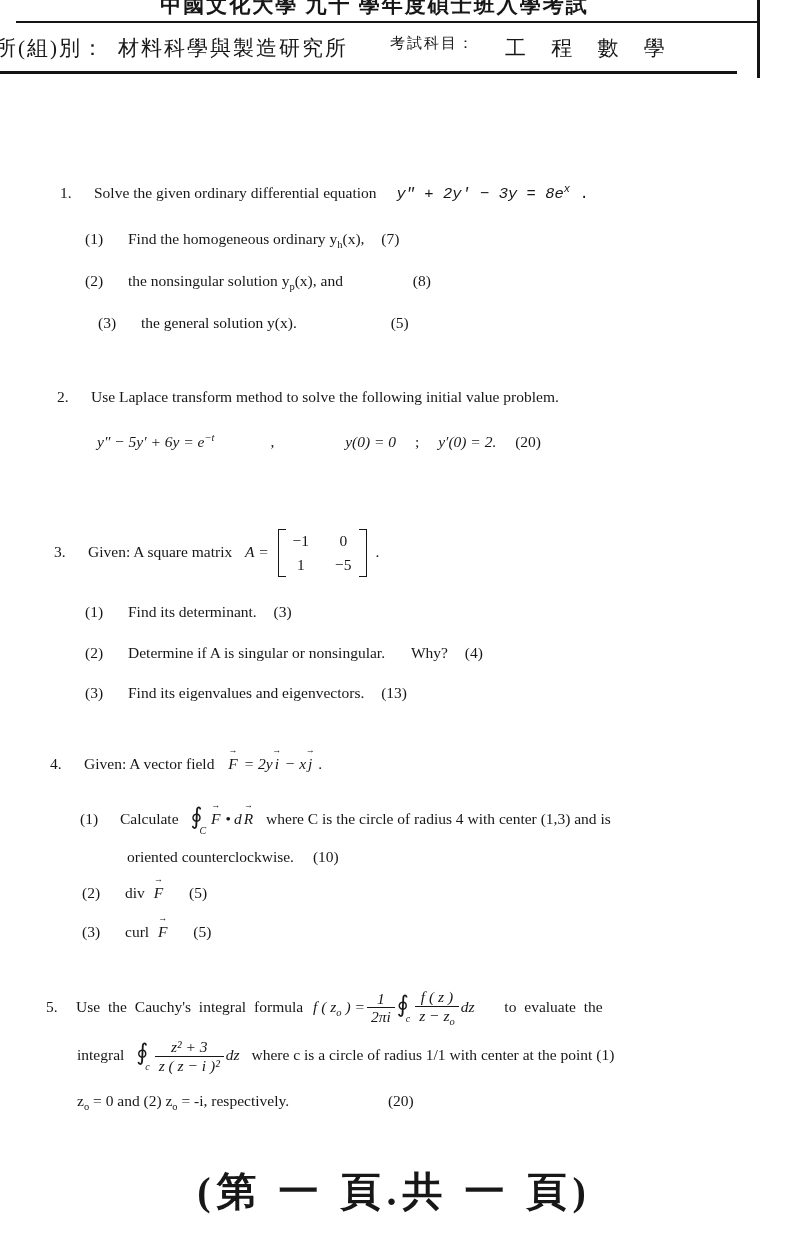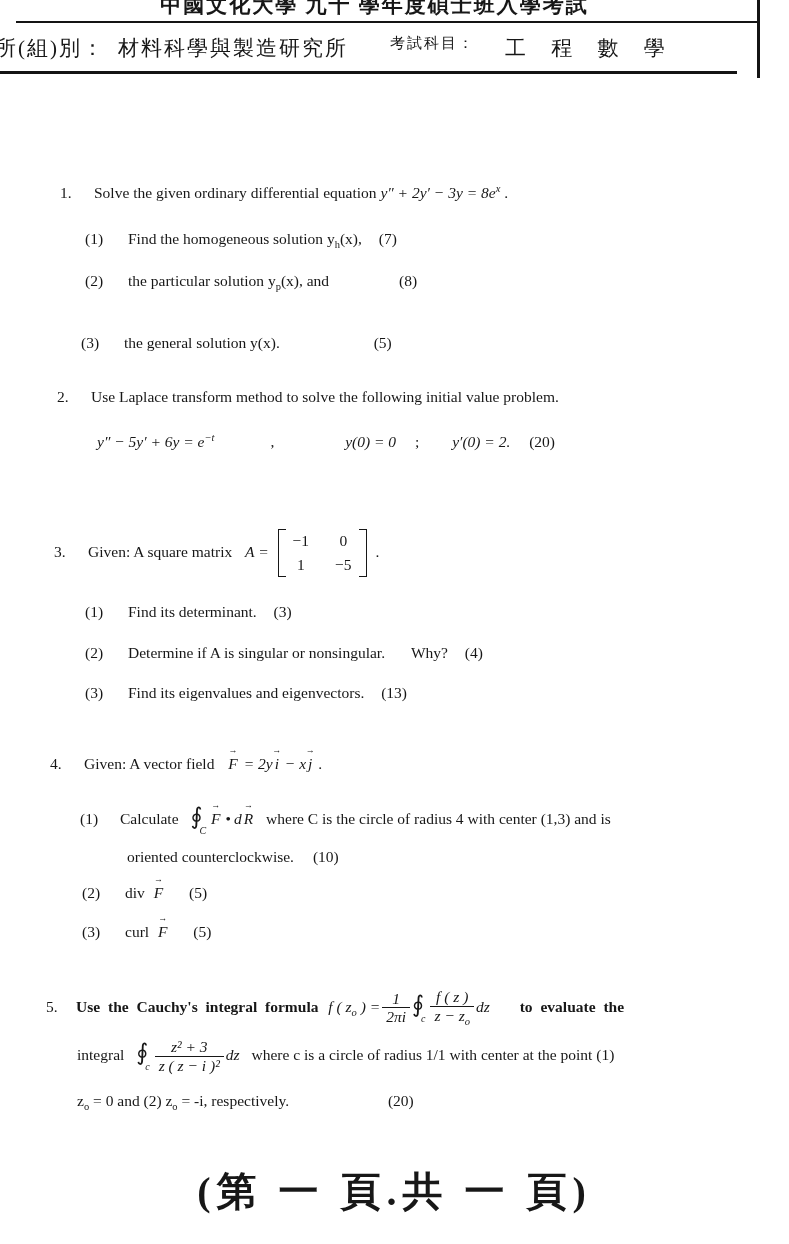--- a/index.html
+++ b/index.html
@@ -42,21 +42,21 @@
   .osub { font-size: 10px; position: relative; top: 6px; left: -3px; font-style: italic; }
   
   .vec { position: relative; display: inline-block; font-style: italic; margin: 0 2px; padding-top: 0; }
   .vec .arr { position: absolute; top: -9px; left: 50%; transform: translateX(-50%); font-size: 9px; font-style: normal; line-height: 1; letter-spacing: 0; }
   
   .matrix { display: inline-flex; vertical-align: middle; margin: 0 5px; }
   .mbr { width: 7px; align-self: stretch; border: 1.6px solid #171717; }
   .mbr.l { border-right: none; }
   .mbr.r { border-left: none; }
   .mgrid { display: grid; grid-template-columns: auto auto; column-gap: 26px; row-gap: 6px; padding: 3px 7px; text-align: center; }
-  .sp { word-spacing: 4px; font-weight: bold; }
+  .sp { word-spacing: 4px; }
   
   .footer {
     position: absolute; top: 1164px; left: 0; right: 0;
     text-align: center; font-size: 40px; font-weight: 700; letter-spacing: 6px;
   }
 </style>
 </head>
 <body>
 
 <div class="page">
@@ -68,46 +68,46 @@
     <span class="abs hdr" style="left:118px;">材料科學與製造研究所</span>
     <span class="abs hdr" style="left:390px; font-size:15px;">考試科目：</span>
     <span class="abs hdr" style="left:505px; letter-spacing:10px;">工 程 數 學</span>
     <div class="hr hr2"></div>
     <div class="vline"></div>
   </header>
 
   <section>
     <div class="line" style="top:183px; left:60px;">
       <span class="qnum">1.</span><span>Solve the given ordinary differential equation</span>
-      <span class="math" style="margin-left:0;"><span>y″ + 2y′ − 3y = 8e</span><sup>x</sup><span class="rm"> .</span></span>
+      <span class="math" style="margin-left:16px;font-family:Liberation Mono, monospace;"><span>y″ + 2y′ − 3y = 8e</span><sup>x</sup><span class="rm"> .</span></span>
     </div>
     <div class="line" style="top:230px; left:85px;">
-      <span class="inum">(1)</span><span><span>Find the homogeneous solution y</span><sub>h</sub><span>(x),</span></span>
+      <span class="inum">(1)</span><span><span>Find the homogeneous ordinary y</span><sub>h</sub><span>(x),</span></span>
       <span class="pts" style="margin-left:13px;">(7)</span>
     </div>
     <div class="line" style="top:272px; left:85px;">
-      <span class="inum">(2)</span><span><span>the particular solution y</span><sub>p</sub><span>(x), and</span></span>
+      <span class="inum">(2)</span><span><span>the nonsingular solution y</span><sub>p</sub><span>(x), and</span></span>
       <span class="pts" style="margin-left:66px;">(8)</span>
     </div>
-    <div class="line" style="top:314px; left:81px;margin-top:20px;">
+    <div class="line" style="top:314px; left:98px;">
       <span class="inum">(3)</span><span>the general solution y(x).</span>
       <span class="pts" style="margin-left:90px;">(5)</span>
     </div>
   </section>
 
   <section>
     <div class="line" style="top:388px; left:57px;">
       <span class="qnum">2.</span><span>Use Laplace transform method to solve the following initial value problem.</span>
     </div>
     <div class="line" style="top:432px; left:97px;">
       <span class="math"><span>y″ − 5y′ + 6y = e</span><sup>−t</sup></span>
       <span class="rm" style="margin-left:52px;">,</span>
       <span class="math" style="margin-left:67px;">y(0) = 0</span>
       <span class="rm" style="margin-left:15px;">;</span>
-      <span class="math" style="margin-left:29px;">y′(0) = 2.</span>
+      <span class="math" style="margin-left:15px;">y′(0) = 2.</span>
       <span class="pts" style="margin-left:15px;">(20)</span>
     </div>
   </section>
 
   <section>
     <div class="line" style="top:529px; left:54px;">
       <span class="qnum">3.</span><span>Given: A square matrix</span>
       <span class="math" style="margin-left:9px;">A =</span>
       <span class="matrix">
         <span class="mbr l"></span>

